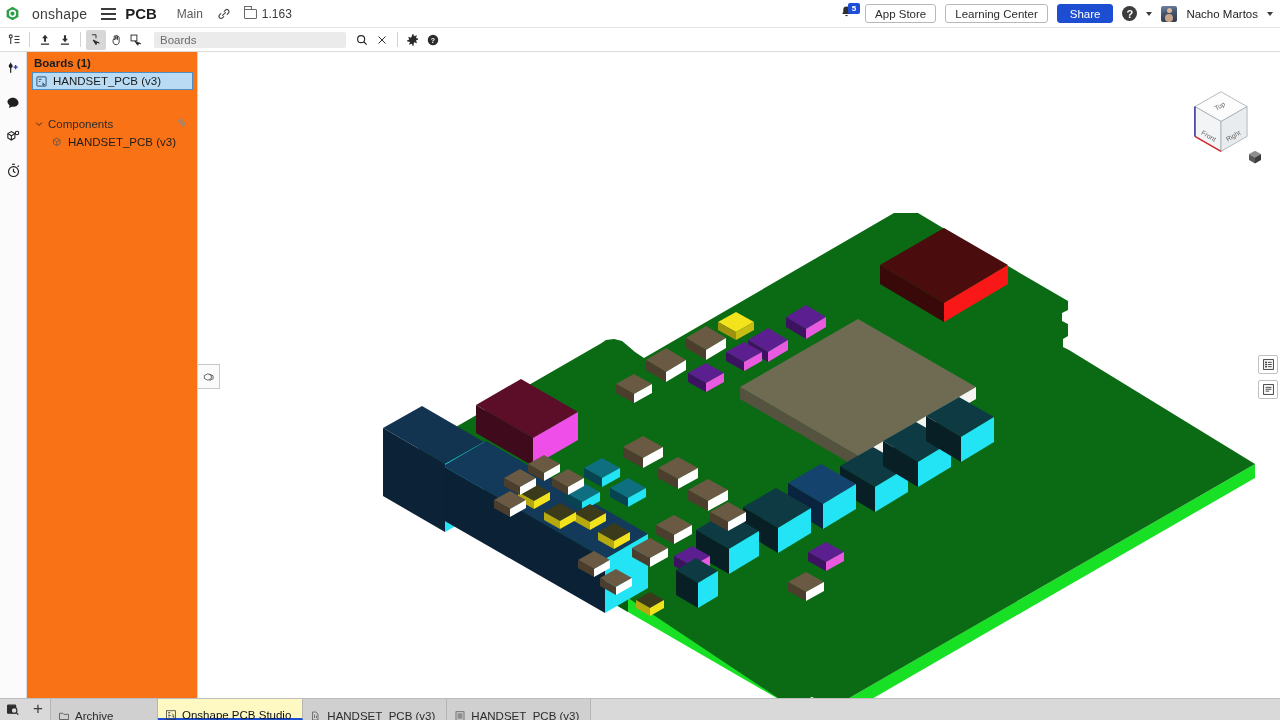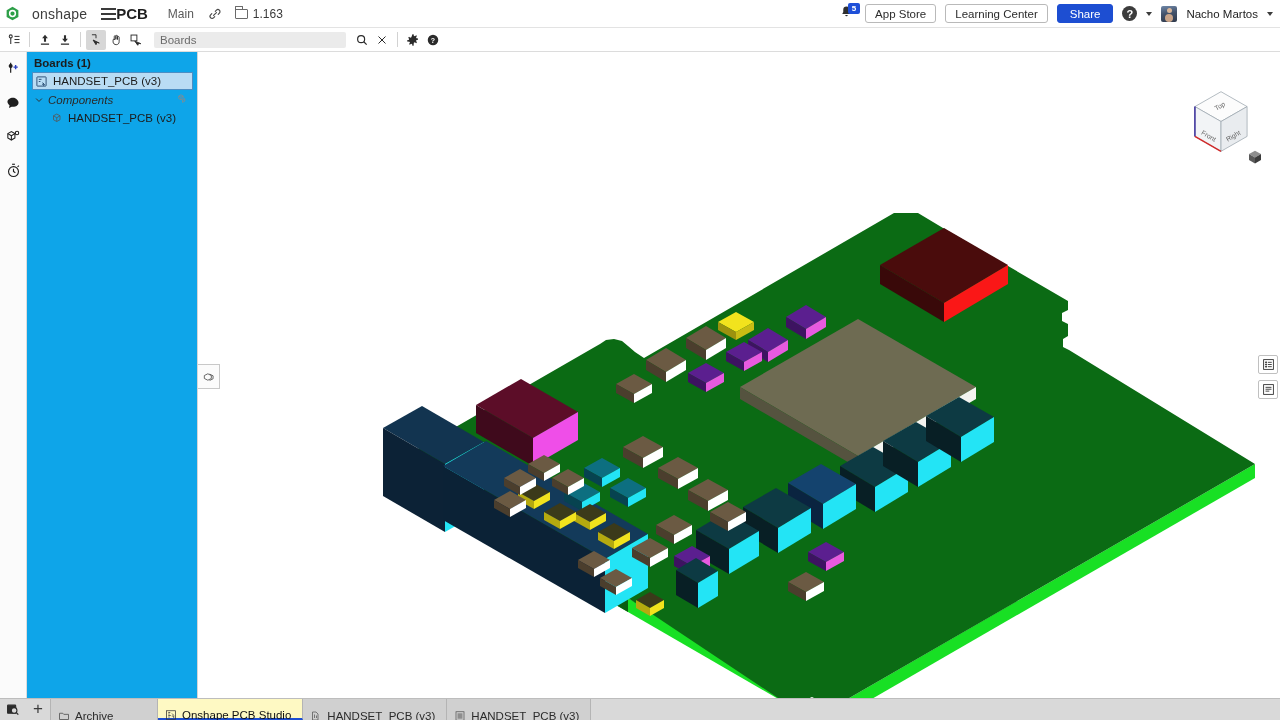--- a/index.html
+++ b/index.html
@@ -22,21 +22,21 @@
   .logo-wrap { display:flex; align-items:center; margin-left:5px; gap:12px; }
   .onshape-mark {
     width:15px; height:15px; position:relative; display:block;
   }
   .brand-text { font-size:14px; color:#3d3d3d; letter-spacing:.2px; }
   .hamburger { margin-left:14px; width:15px; height:12px; position:relative; cursor:pointer; }
   .hamburger i { position:absolute; left:0; width:15px; height:2px; background:#3b3b3b; }
   .hamburger i:nth-child(1){ top:0; }
   .hamburger i:nth-child(2){ top:5px; }
   .hamburger i:nth-child(3){ top:10px; }
-  .doc-title { font-size:15px; font-weight:bold; color:#1f1f1f; }
+  .doc-title { margin-left:9px; font-size:15px; font-weight:bold; color:#1f1f1f; }
   .branch-name { margin-left:20px; font-size:12px; color:#5a5a5a; }
   .link-icon { margin-left:14px; width:14px; height:14px; color:#4a4a4a; }
   .version-wrap { margin-left:13px; display:flex; align-items:center; gap:5px; color:#3a3a3a; }
   .folder-glyph { width:13px; height:10px; border:1.3px solid #6a6a6a; border-radius:1px; position:relative; }
   .folder-glyph:before{ content:""; position:absolute; left:-1.3px; top:-4px; width:6px; height:3px;
      border:1.3px solid #6a6a6a; border-bottom:none; border-radius:1px 1px 0 0;}
   .topbar-right { margin-left:auto; display:flex; align-items:center; gap:9px; padding-right:7px; }
   .bell { position:relative; width:17px; height:18px; cursor:pointer; }
   .badge {
     position:absolute; left:9px; top:-2px; min-width:12px; height:11px; padding:0 2px;
@@ -92,21 +92,21 @@
   .rail {
     position:absolute; left:0; top:52px; width:27px; height:646px;
     background:#fbfbfb; border-right:1px solid #dcdcdc;
     display:flex; flex-direction:column; align-items:center; padding-top:6px; gap:13px;
   }
   .rail-btn { width:21px;height:21px;display:flex;align-items:center;justify-content:center;cursor:pointer;border-radius:2px;}
 
   
   .tree {
     position:absolute; left:27px; top:52px; width:171px; height:646px;
-    background:#0ea5e9; border-right:1px solid #d6d6d6;
+    background:#f97316; border-right:1px solid #d6d6d6;
   }
   .tree-header {
     padding:5px 0 3px 7px; font-size:11.5px; font-weight:bold; color:#1c1c1c;
   }
   .tree-row {
     height:17px; display:flex; align-items:center; gap:5px; padding-left:7px; cursor:pointer;
     font-size:11.5px; color:#1c1c1c;
   }
   .tree-row.selected { background:#b9dcf4; border:1px solid #4b8ec4; height:18px; margin:0 4px 0 5px; padding-left:2px;}
   .tree-group { height:19px; display:flex; align-items:center; padding-left:7px; gap:5px; font-size:11.5px; cursor:pointer;}
@@ -320,21 +320,21 @@
     <div class="tree-row selected" data-name="tree-item-board-handset-pcb">
       <span data-name="board-icon" style="display:flex;">
         <svg viewBox="0 0 24 24" width="13" height="13" fill="none" stroke="#1c3f66" stroke-width="1.6">
           <rect x="3.5" y="3.5" width="17" height="17" rx="1"></rect>
           <path d="M7 8h5M7 12h3M14 14l4 4M13 17h3v3"></path>
         </svg>
       </span>
       <span data-name="tree-item-label">HANDSET_PCB (v3)</span>
     </div>
 
-    <div class="tree-group" style="margin-top:0;font-style:italic;" data-name="tree-group-components">
+    <div class="tree-group" style="margin-top:24px;" data-name="tree-group-components">
       <span class="chev" data-name="chevron-down-icon">
         <svg viewBox="0 0 24 24" width="10" height="10" fill="none" stroke="#333" stroke-width="2.4">
           <path d="M5 8.5l7 7 7-7"></path>
         </svg>
       </span>
       <span data-name="tree-group-label">Components</span>
       <span class="group-action" data-name="components-visibility-icon">
         <svg viewBox="0 0 24 24" width="13" height="13" fill="none" stroke="#8a8a8a" stroke-width="1.5">
           <path d="M7 7.5l4-2.3 4 2.3v4.6l-4 2.3-4-2.3z"></path>
           <path d="M11 9.8l4-2.3M11 9.8v4.6M11 9.8L7 7.5"></path>

